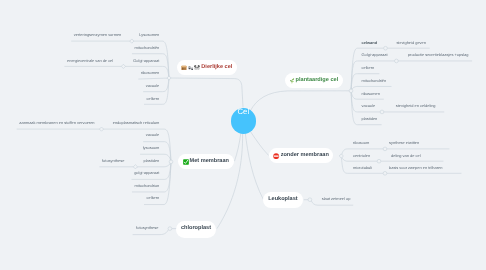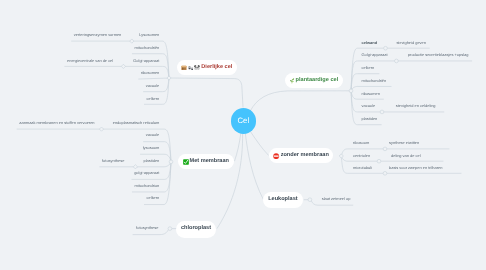--- a/index.html
+++ b/index.html
@@ -16,21 +16,21 @@
   .leaf.bold{font-weight:bold;color:#49565f;}
   .pill{position:absolute;background:#fff;border-radius:99px;transform:translateZ(0);
         display:flex;align-items:center;justify-content:center;
         font-size:5.6px;font-weight:bold;white-space:nowrap;
         }
   .pill .ic{line-height:0;margin-right:1.0px;display:inline-flex;align-items:center;}
   .pill .ic svg{display:block;}
   .pill .pl{line-height:1;transform:translateZ(0);}
   #center{position:absolute;left:230.5px;top:108.2px;width:25.6px;height:25.6px;
      border-radius:50%;background:#45c3fd;color:#fff;font-size:7.8px;
-     display:flex;align-items:center;justify-content:center;}
+     display:flex;align-items:flex-start;justify-content:center;}
   #center .cl{transform:translateZ(0);line-height:1;}
 </style>
 </head>
 <body>
 
 <div id="map">
 <svg id="links" viewBox="0 0 486 270" xmlns="http://www.w3.org/2000/svg">
   <path class="lk" d="M 71.6 41.1 L 162.4 41.1 C 167 41.1 167.8 52 169 78"></path>
   <path class="lk" d="M 132.37 53.74 L 162.4 53.74 C 167 53.74 167.8 58.59 169 78"></path>
   <path class="lk" d="M 64.8 66.38 L 162.4 66.38 C 167 66.38 167.8 68.7 169 78"></path>

